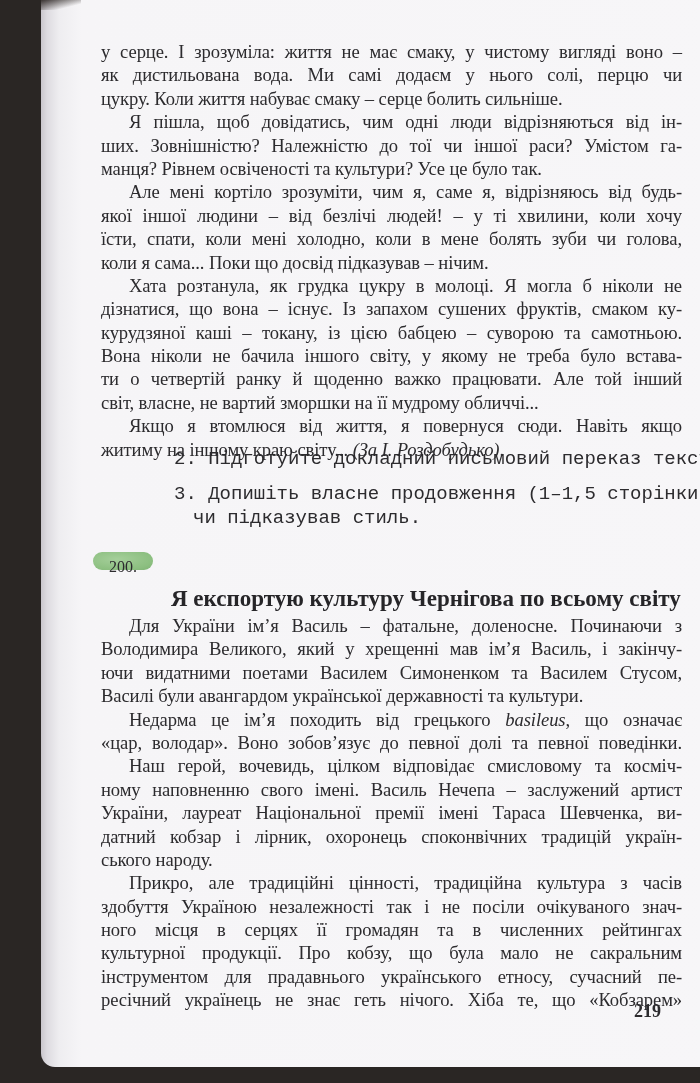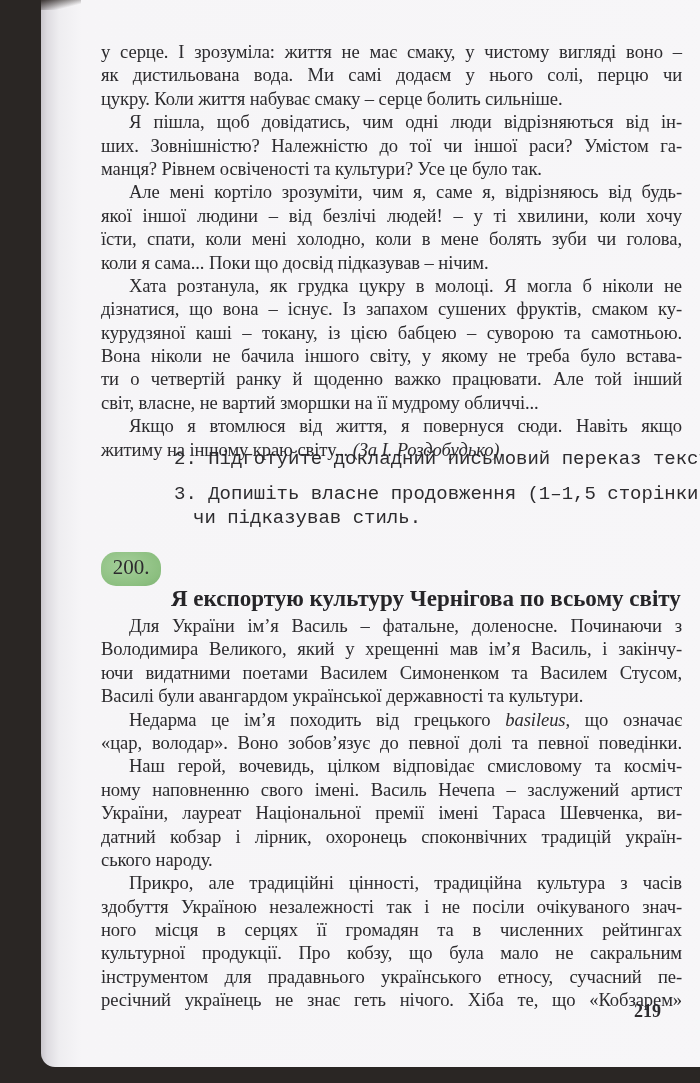--- a/index.html
+++ b/index.html
@@ -58,28 +58,28 @@
     .task {
       position: absolute;
       font-family: Liberation Mono, monospace;
       font-size: 19px;
       line-height: 23.4px;
       color: #2c2b2e;
       white-space: nowrap;
     }
     .task-badge {
       position: absolute;
-      left: 60px;
+      left: 52px;
       top: 552px;
       width: 60px;
-      height: 34px;
+      height: 18px;
       border-radius: 15px;
       background: radial-gradient(ellipse at 40% 40%, #a5cf9a 0%, #8cbf80 70%, #7fb274 100%);
       font-family: "Liberation Serif", "DejaVu Serif", serif;
-      font-size: 21px;
+      font-size: 16px;
       line-height: 30px;
       text-align: center;
       color: #2c2b2e;
     }
     .heading {
       position: absolute;
       left: 130px;
       top: 587px;
       font-family: "Liberation Serif", "DejaVu Serif", serif;
       font-weight: bold;

